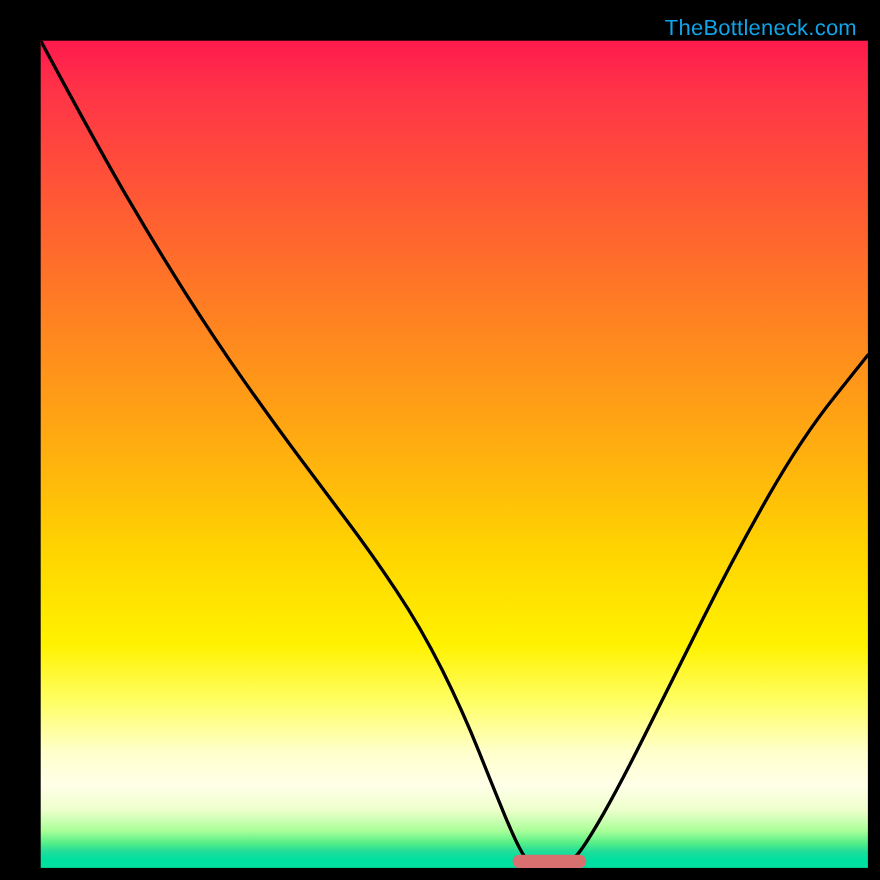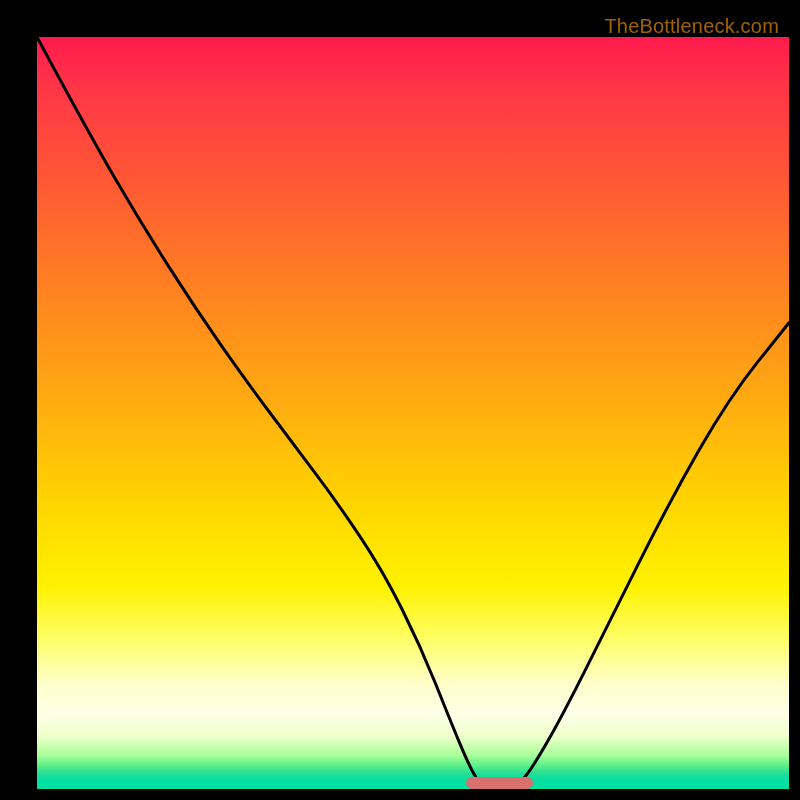--- a/index.html
+++ b/index.html
@@ -48,21 +48,21 @@
     position: absolute;
     left: 0;
     top: 0;
     width: 752px;
     height: 752px;
   }
   .watermark {
     position: absolute;
     top: 2px;
     right: 8px;
-    color: #a16207;
+    color: #0ea5e9;
     font-size: 20px;
     font-weight: 500;
     letter-spacing: 0.2px;
     user-select: none;
   }
   .dip-marker {
     position: absolute;
     height: 12px;
     border-radius: 6px;
     background: #d87070;

